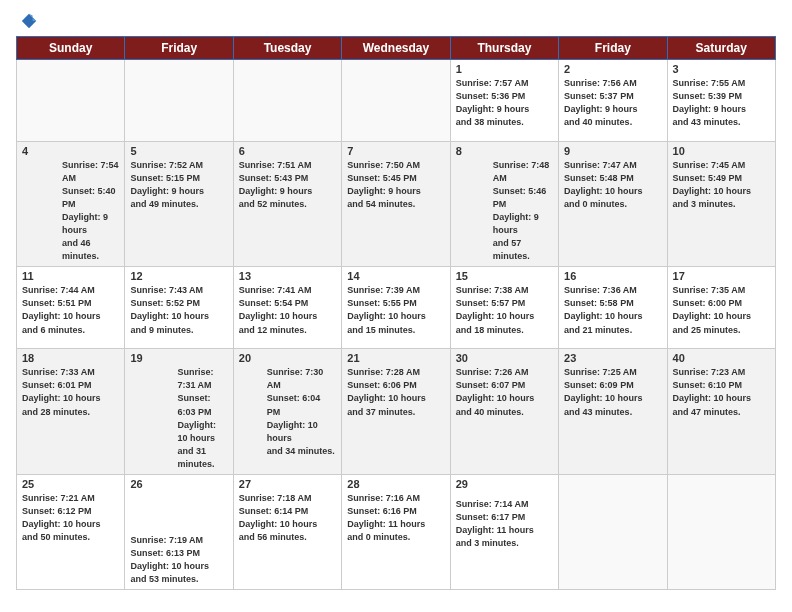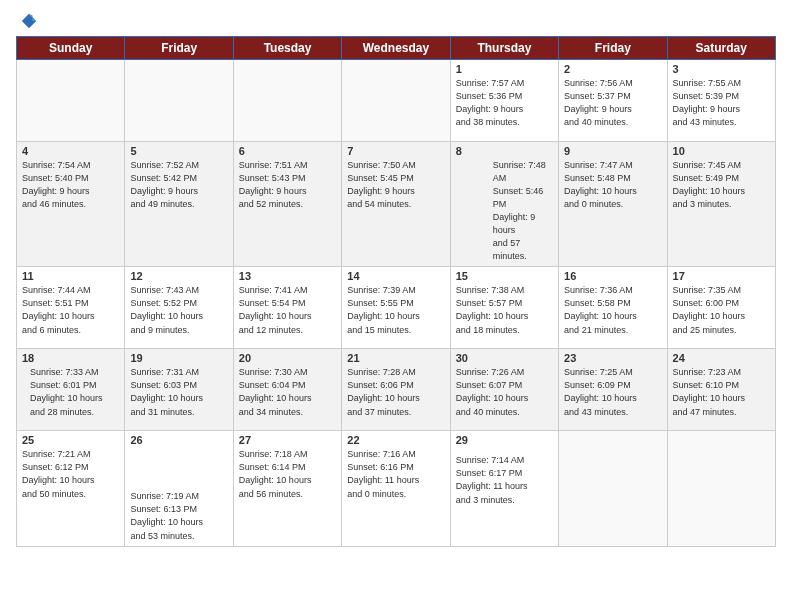--- a/index.html
+++ b/index.html
@@ -92,20 +92,21 @@
       font-size: 11px;
       font-weight: bold;
       color: #333;
       display: block;
       margin-bottom: 2px;
     }
     .day-info {
       font-size: 9px;
       color: #333;
       line-height: 1.45;
+      font-weight: bold;
     }
     .row-even td {
       background: #fff;
     }
     .row-odd td {
       background: #f2f2f2;
     }
   </style>
 </head>
 <body>
@@ -164,29 +165,29 @@
             <span class="day-num">3</span>
             <div class="day-info" style="white-space: pre-line;">Sunrise: 7:55 AM
 Sunset: 5:39 PM
 Daylight: 9 hours
 and 43 minutes.</div>
           </td>
         </tr>
         <tr class="row-odd">
           <td>
             <span class="day-num">4</span>
-            <div class="day-info" style="white-space: pre-line;">Sunrise: 7:54 AM
+            <div class="day-info" style="white-space: pre-line; margin-left: 40px;">Sunrise: 7:54 AM
 Sunset: 5:40 PM
 Daylight: 9 hours
 and 46 minutes.</div>
           </td>
           <td>
             <span class="day-num">5</span>
             <div class="day-info" style="white-space: pre-line;">Sunrise: 7:52 AM
-Sunset: 5:42 PM
+Sunset: 5:15 PM
 Daylight: 9 hours
 and 49 minutes.</div>
           </td>
           <td>
             <span class="day-num">6</span>
             <div class="day-info" style="white-space: pre-line;">Sunrise: 7:51 AM
 Sunset: 5:43 PM
 Daylight: 9 hours
 and 52 minutes.</div>
           </td>
@@ -266,35 +267,35 @@
             <span class="day-num">17</span>
             <div class="day-info" style="white-space: pre-line;">Sunrise: 7:35 AM
 Sunset: 6:00 PM
 Daylight: 10 hours
 and 25 minutes.</div>
           </td>
         </tr>
         <tr class="row-odd">
           <td>
             <span class="day-num">18</span>
-            <div class="day-info" style="white-space: pre-line; margin-left: 8px;">Sunrise: 7:33 AM
+            <div class="day-info" style="white-space: pre-line;">Sunrise: 7:33 AM
 Sunset: 6:01 PM
 Daylight: 10 hours
 and 28 minutes.</div>
           </td>
           <td>
             <span class="day-num">19</span>
-            <div class="day-info" style="white-space: pre-line;">Sunrise: 7:31 AM
+            <div class="day-info" style="white-space: pre-line; margin-left: 47px;">Sunrise: 7:31 AM
 Sunset: 6:03 PM
 Daylight: 10 hours
 and 31 minutes.</div>
           </td>
           <td>
             <span class="day-num">20</span>
-            <div class="day-info" style="white-space: pre-line;">Sunrise: 7:30 AM
+            <div class="day-info" style="white-space: pre-line; margin-left: 28px;">Sunrise: 7:30 AM
 Sunset: 6:04 PM
 Daylight: 10 hours
 and 34 minutes.</div>
           </td>
           <td>
             <span class="day-num">21</span>
             <div class="day-info" style="white-space: pre-line;">Sunrise: 7:28 AM
 Sunset: 6:06 PM
 Daylight: 10 hours
 and 37 minutes.</div>
@@ -307,21 +308,21 @@
 and 40 minutes.</div>
           </td>
           <td>
             <span class="day-num">23</span>
             <div class="day-info" style="white-space: pre-line;">Sunrise: 7:25 AM
 Sunset: 6:09 PM
 Daylight: 10 hours
 and 43 minutes.</div>
           </td>
           <td>
-            <span class="day-num">24</span>
+            <span class="day-num">40</span>
             <div class="day-info" style="white-space: pre-line;">Sunrise: 7:23 AM
 Sunset: 6:10 PM
 Daylight: 10 hours
 and 47 minutes.</div>
           </td>
         </tr>
         <tr class="row-even">
           <td>
             <span class="day-num">25</span>
             <div class="day-info" style="white-space: pre-line;">Sunrise: 7:21 AM
@@ -337,21 +338,21 @@
 and 53 minutes.</div>
           </td>
           <td>
             <span class="day-num">27</span>
             <div class="day-info" style="white-space: pre-line;">Sunrise: 7:18 AM
 Sunset: 6:14 PM
 Daylight: 10 hours
 and 56 minutes.</div>
           </td>
           <td>
-            <span class="day-num">22</span>
+            <span class="day-num">28</span>
             <div class="day-info" style="white-space: pre-line;">Sunrise: 7:16 AM
 Sunset: 6:16 PM
 Daylight: 11 hours
 and 0 minutes.</div>
           </td>
           <td>
             <span class="day-num">29</span>
             <div class="day-info" style="white-space: pre-line; margin-top: 8px;">Sunrise: 7:14 AM
 Sunset: 6:17 PM
 Daylight: 11 hours

